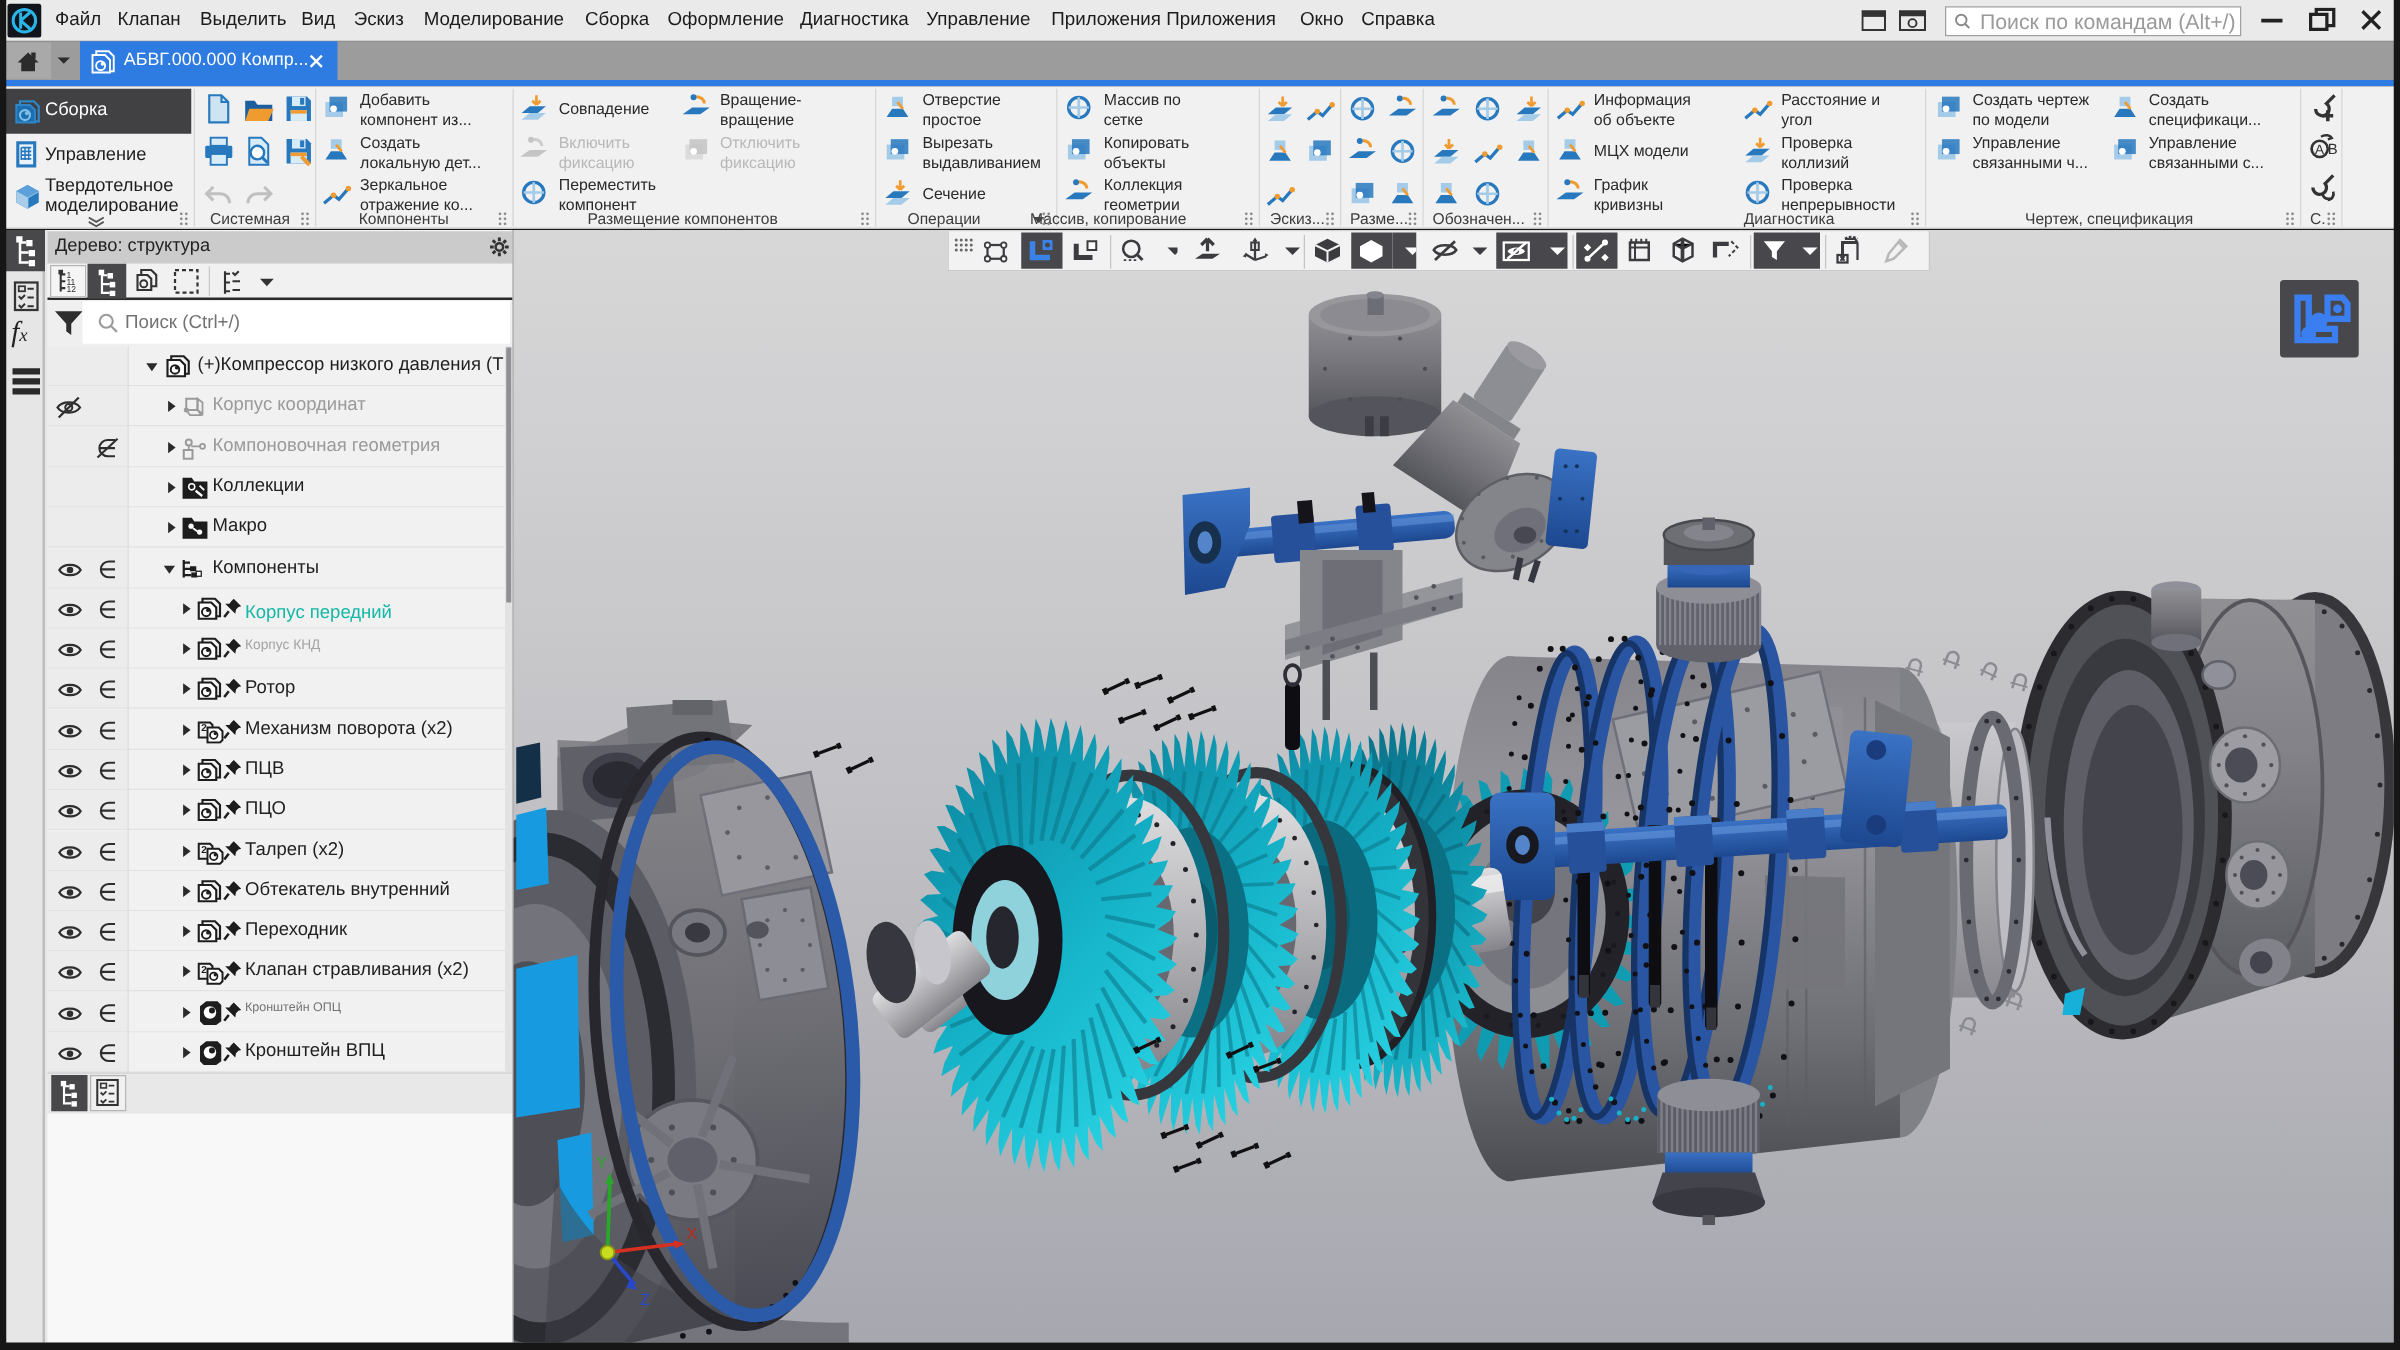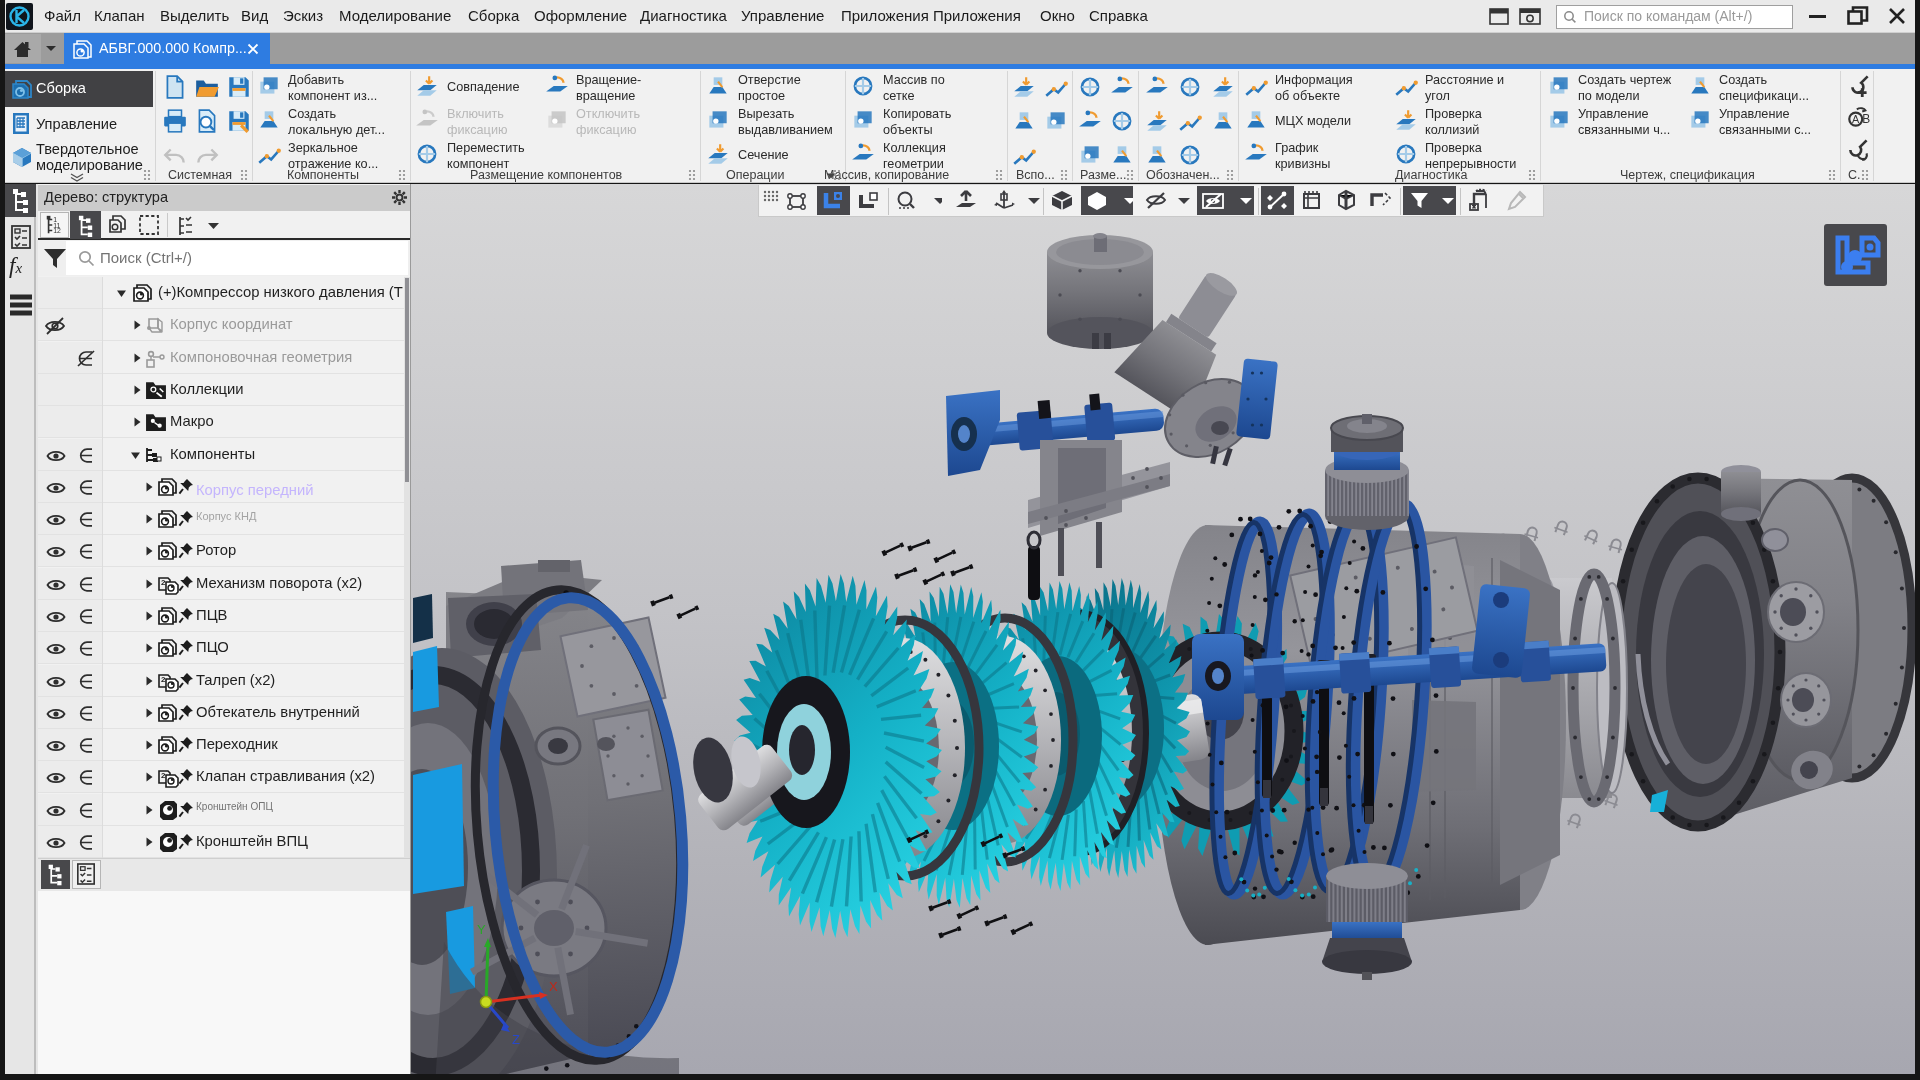--- a/index.html
+++ b/index.html
@@ -52,21 +52,21 @@
         <rect x="1" y="1" width="20" height="15" fill="none" stroke="#333" stroke-width="1.6"></rect>
         <rect x="1" y="1" width="20" height="4" fill="#333"></rect>
         <circle cx="11" cy="10.5" r="3.2" fill="none" stroke="#333" stroke-width="1.5"></circle>
       </svg>
     </div>
 <div class="abs" style="left:1556px;top:5px;width:237px;height:24px;background:#fff;border:1px solid #9f9f9f"></div>
 <svg class="abs" style="left:1563px;top:10px" width="14" height="14" viewBox="0 0 14 14">
       <circle cx="6" cy="6" r="4.2" fill="none" stroke="#8a8a8a" stroke-width="1.5"></circle>
       <path d="M9.2 9.2l3.2 3.2" stroke="#8a8a8a" stroke-width="1.5"></path>
     </svg>
-<div class="mi" style="left:1584px;top:8px;color:#9a9a9a;font-size:14px">Поиск по командам (Alt+/)</div>
+<div class="mi" style="left:1584px;top:8px;color:#9a9a9a;font-size:17px">Поиск по командам (Alt+/)</div>
 <div class="abs" style="left:1809px;top:15px;width:17px;height:3px;background:#222"></div>
 <svg class="abs" style="left:1847px;top:6px" width="22" height="20" viewBox="0 0 22 20">
       <rect x="1.5" y="5.5" width="13" height="12" fill="none" stroke="#222" stroke-width="2.6"></rect>
       <path d="M6 5.5v-4h14v13h-5" fill="none" stroke="#222" stroke-width="2.6"></path>
     </svg>
 <svg class="abs" style="left:1888px;top:7px" width="18" height="18" viewBox="0 0 18 18">
       <path d="M2 2l14 14M16 2L2 16" stroke="#222" stroke-width="2.6"></path>
     </svg>
 <div class="abs" style="left:4px;top:34px;width:37px;height:29px;background:#a9a9a9">
       <svg width="37" height="29" viewBox="0 0 37 29">
@@ -125,21 +125,21 @@
 <div class="rsep" style="left:1138px"></div>
 <div class="rsep" style="left:1238px"></div>
 <div class="rsep" style="left:1540px"></div>
 <div class="rsep" style="left:1840px"></div>
 <div class="rsep" style="left:1873px"></div>
 <div class="rlbl" style="left:168px">Системная</div>
 <div class="rlbl" style="left:287px">Компоненты</div>
 <div class="rlbl" style="left:470px">Размещение компонентов</div>
 <div class="rlbl" style="left:726px">Операции</div>
 <div class="rlbl" style="left:824px">Массив, копирование</div>
-<div class="rlbl" style="left:1016px">Вспо...</div>
+<div class="rlbl" style="left:1016px">Эскиз...</div>
 <div class="rlbl" style="left:1080px">Разме...</div>
 <div class="rlbl" style="left:1146px">Обозначен...</div>
 <div class="rlbl" style="left:1395px">Диагностика</div>
 <div class="rlbl" style="left:1620px">Чертеж, спецификация</div>
 <div class="rlbl" style="left:1848px">С.</div>
 <svg class="abs" style="left:826px;top:173px" width="10" height="7" viewBox="0 0 10 7">
       <path d="M0.5 0.5l4.5 5 4.5-5z" fill="#444"></path>
     </svg>
 <svg class="abs" style="left:143px;top:169px" width="8" height="12" viewBox="0 0 8 12">
       <circle cx="2" cy="2" r="1.1" fill="#8a8a8a"></circle>
@@ -704,21 +704,21 @@
 <svg class="abs" style="left:157px;top:476px" width="23" height="22" viewBox="0 0 23 22">
       <path d="M5 3h10l4 4v10H5z" fill="none" stroke="#1d1d1d" stroke-width="1.7"></path>
       <path d="M2 6h10l4 4v9H2z" fill="#fff" stroke="#1d1d1d" stroke-width="1.7"></path>
       <circle cx="8" cy="13.5" r="3.4" fill="none" stroke="#1d1d1d" stroke-width="1.6"></circle>
       <circle cx="9.4" cy="12.1" r="1.5" fill="#1d1d1d"></circle>
     </svg>
 <svg class="abs" style="left:178px;top:478px" width="16" height="17" viewBox="0 0 16 17">
       <path d="M9 1l6 6-2.2.6-2 2-.6 3.4-8-8L5.5 5l1.5-2z" fill="#1d1d1d"></path>
       <path d="M5 11l-3.6 4.6" stroke="#1d1d1d" stroke-width="2"></path>
     </svg>
-<div class="abs trow-name" style="left:196px;top:482px;font-size:14.8px;color:#c4b5fd">Корпус передний</div>
+<div class="abs trow-name" style="left:196px;top:482px;font-size:14.8px;color:#14b8a6">Корпус передний</div>
 <div class="abs" style="left:38px;top:503px;width:366px;height:32px;border-bottom:1px solid #e2e2e2;background:#f1f1f1"></div>
 <div class="abs" style="left:38px;top:503px;width:64px;height:32px;background:#ececec;border-bottom:1px solid #e2e2e2"></div>
 <div class="abs" style="left:102px;top:503px;width:1px;height:33px;background:#dcdcdc"></div>
 <svg class="abs" style="left:46px;top:513px" width="20" height="14" viewBox="0 0 20 14">
       <path d="M1.5 7c3-5.5 14-5.5 17 0c-3 5.5-14 5.5-17 0z" fill="none" stroke="#2e2e2e" stroke-width="1.8"></path>
       <circle cx="10" cy="7" r="2.6" fill="#2e2e2e"></circle>
     </svg>
 <svg class="abs" style="left:78px;top:511px" width="16" height="17" viewBox="0 0 16 17">
       <path d="M14 2.2H9a6.3 6.3 0 0 0 0 12.6h5M3 8.5h11" fill="none" stroke="#2e2e2e" stroke-width="1.7"></path>
     </svg>

